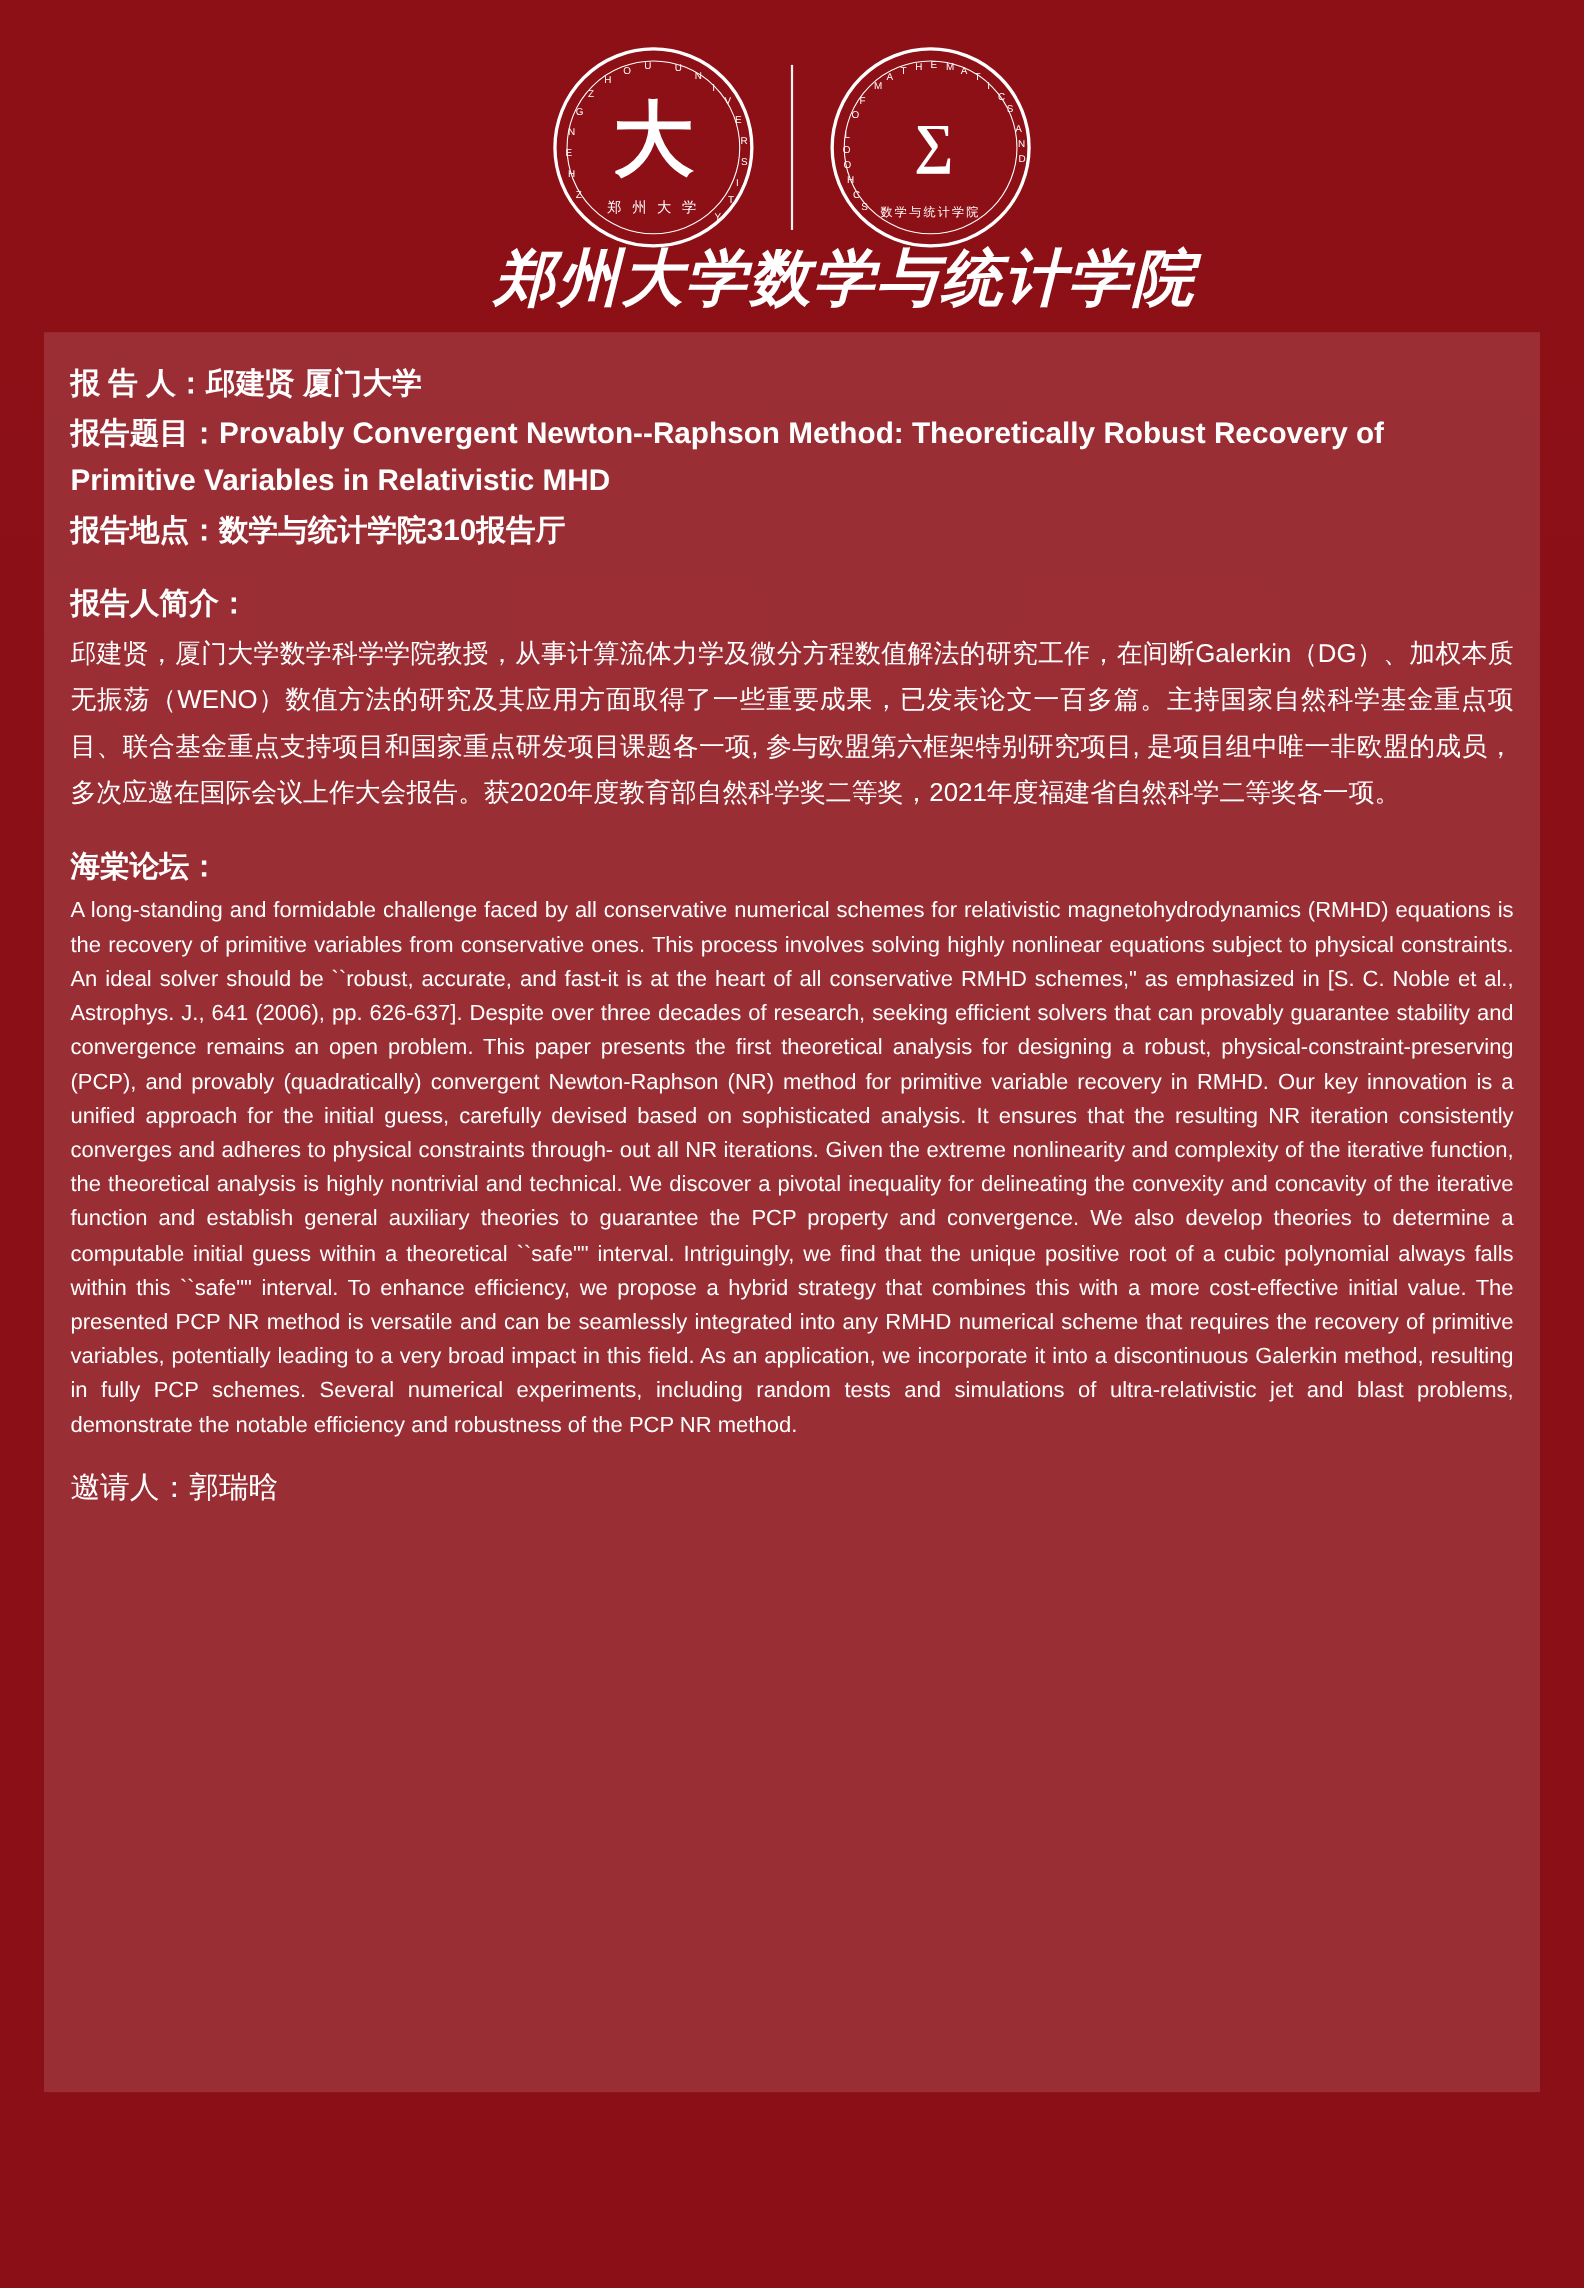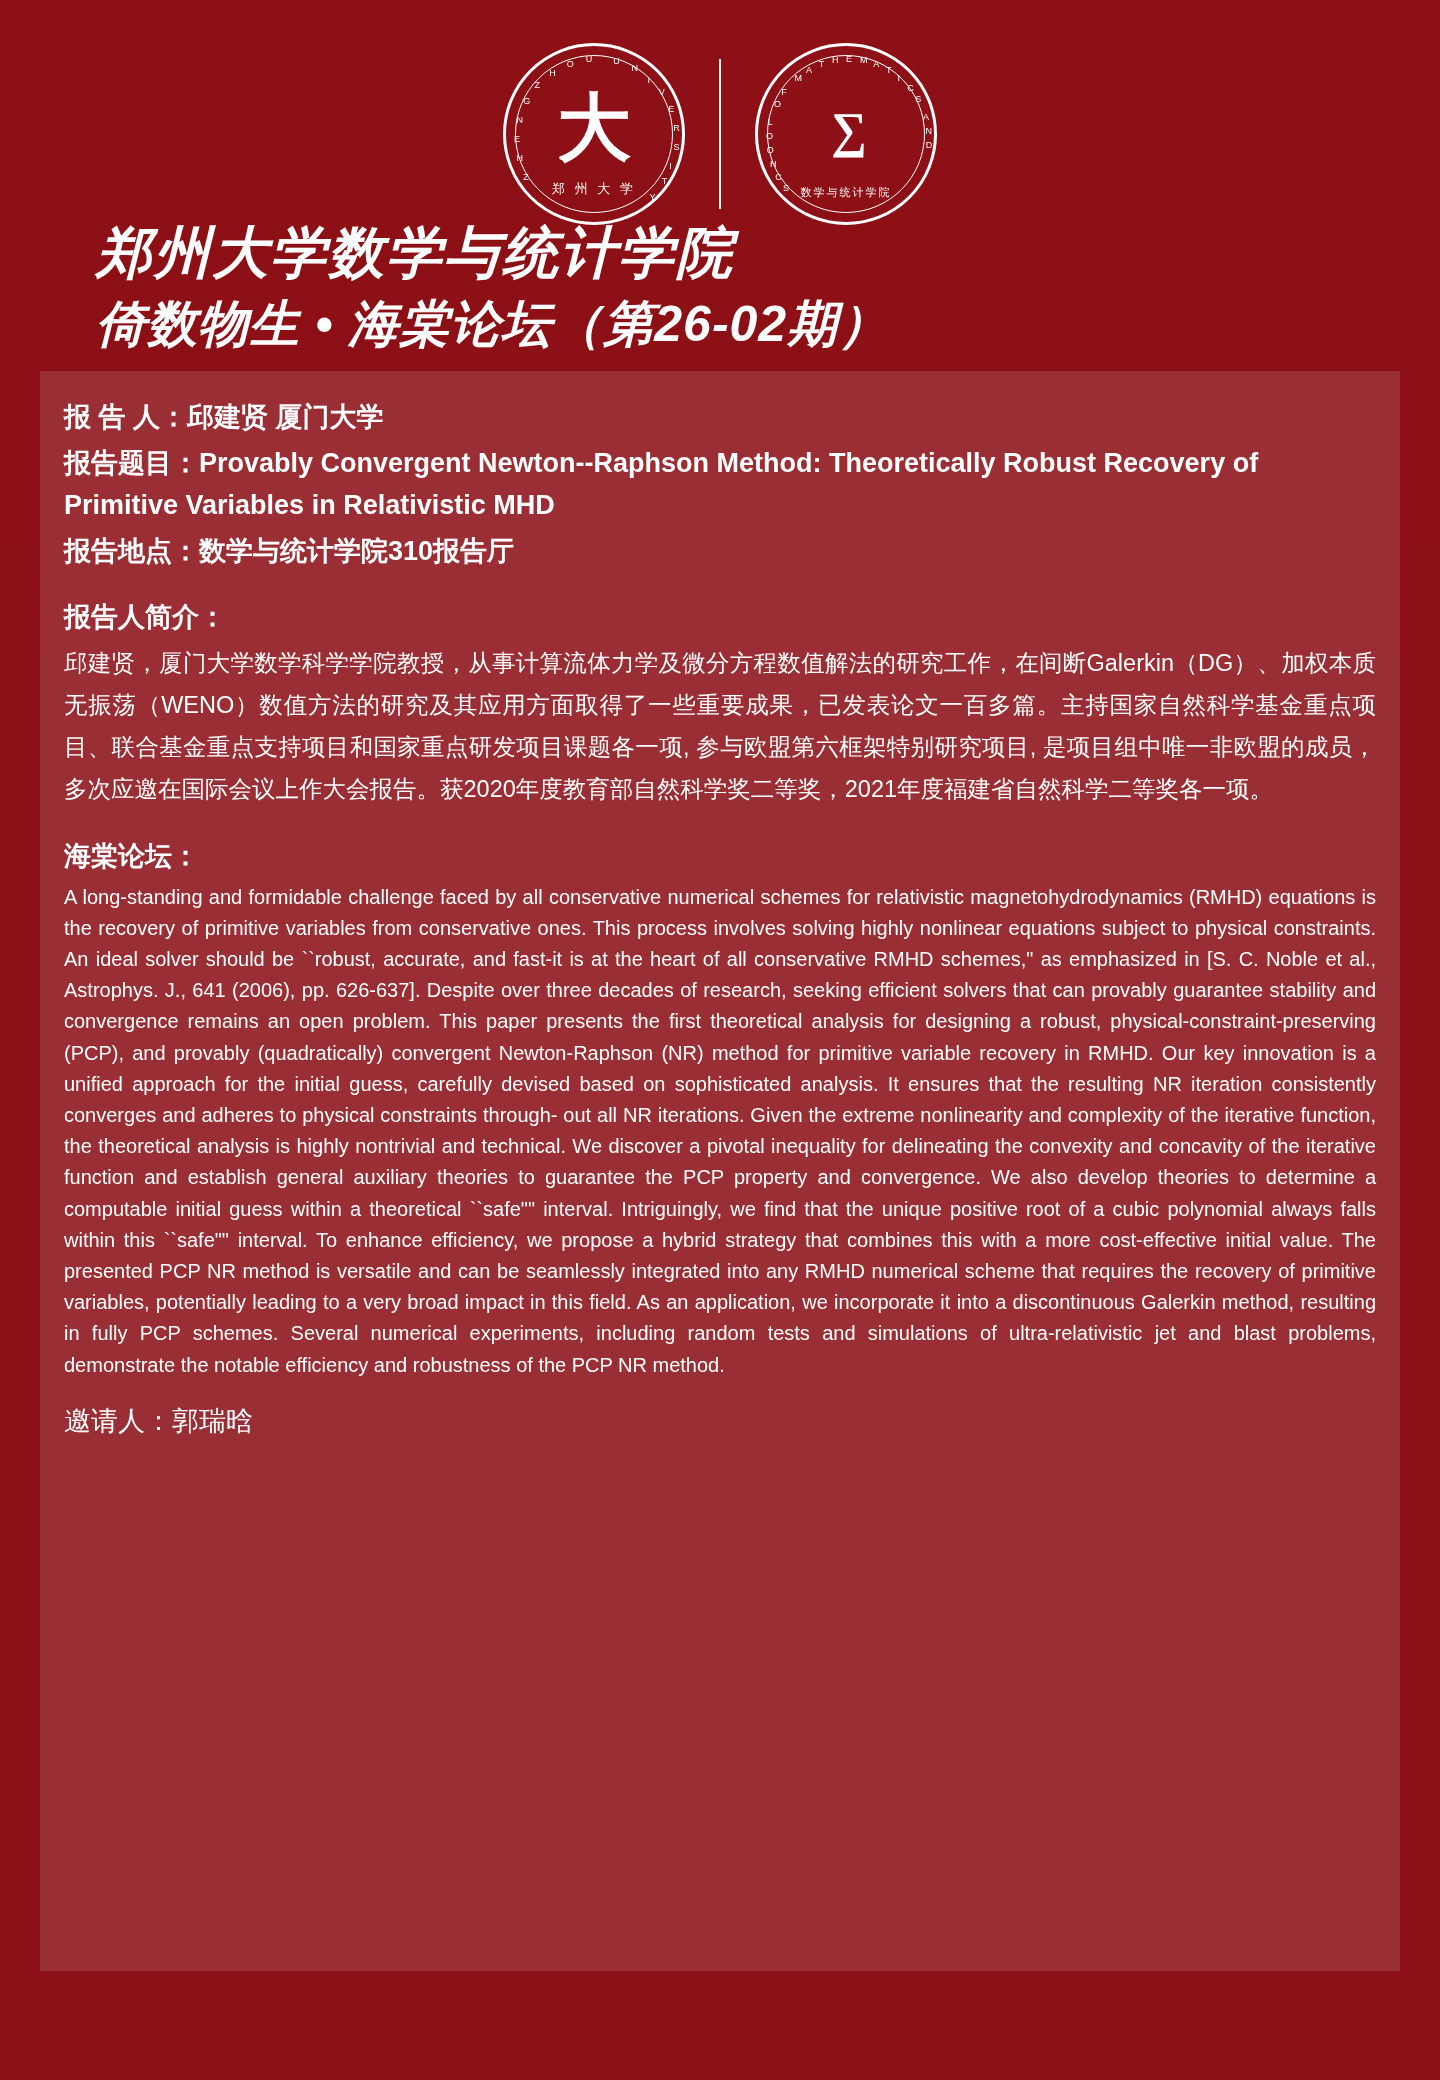--- a/index.html
+++ b/index.html
@@ -109,20 +109,21 @@
     width: 100%;
     text-align: center;
     font-size: 11px;
     letter-spacing: 2px;
     color: #ffffff;
   }
 
   
   .titles {
     padding: 28px 0 0 96px;
+    text-align: center;
   }
   .title-main {
     font-size: 56px;
     font-weight: bold;
     font-style: italic;
     letter-spacing: 2px;
     line-height: 1.25;
     color: #ffffff;
   }
   .title-sub {
@@ -244,21 +245,20 @@
         <span style="transform: rotate(94deg) translate(0,-80px) rotate(-94deg);">D</span>
       </div>
       <div class="sms-mark">∑</div>
       <div class="sms-sub">数学与统计学院</div>
     </div>
 
   </div>
 
   <div class="titles">
     <div class="title-main">郑州大学数学与统计学院</div>
-    <div class="title-sub">倚数物生 • 海棠论坛（第26-02期）</div>
   </div>
 
   <div class="panel">
 
     <div class="meta-line">
       <span class="meta-label">报 告 人：</span><span>邱建贤 厦门大学</span>
     </div>
 
     <div class="meta-line">
       <span class="meta-label">报告题目：</span><span class="meta-title-text">Provably Convergent Newton--Raphson Method: Theoretically Robust Recovery of Primitive Variables in Relativistic MHD</span>

